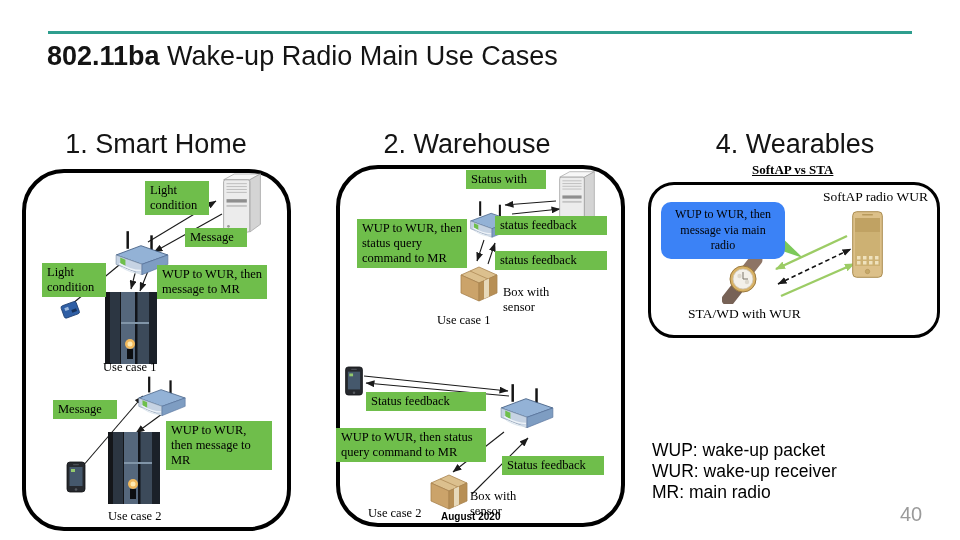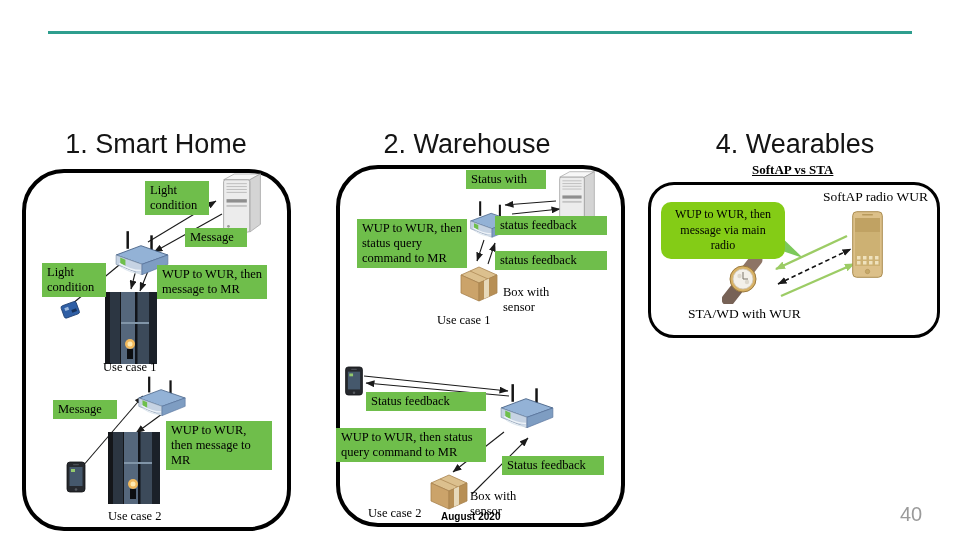--- a/index.html
+++ b/index.html
@@ -21,21 +21,21 @@
   .arrows { position:absolute; left:0; top:0; }
 
   .glabel { position:absolute; box-sizing:border-box; background:#6fbe4b; color:#000;
             font-family:"Liberation Serif", serif; font-size:12.5px; line-height:1.2; padding:2px 5px; }
   .caption { position:absolute; color:#000; font-family:"Liberation Serif", serif; font-size:12.5px; white-space:nowrap; }
   .dev { position:absolute; }
 
   .subtitle3 { position:absolute; left:752px; top:162px; font-family:"Liberation Serif", serif;
                font-weight:bold; font-size:13px; text-decoration:underline; color:#000; }
   .p3caption { position:absolute; color:#000; font-family:"Liberation Serif", serif; font-size:13.5px; white-space:nowrap; }
-  .bubble { position:absolute; box-sizing:border-box; background:#84cc16; border-radius:10px;
+  .bubble { position:absolute; box-sizing:border-box; background:#3b82f6; border-radius:10px;
             font-family:"Liberation Serif", serif; font-size:12px; line-height:1.3; color:#000;
             padding:5px 6px; text-align:center; }
 
   .legend { position:absolute; left:652px; top:440px; font-size:17.5px; line-height:21px; color:#000; }
   .pagenum { position:absolute; left:900px; top:503px; font-size:20px; color:#9a9a9a; }
   .footdate { position:absolute; left:441px; top:511px; font-size:10px; font-weight:bold; color:#000; z-index:5; }
 </style>
 </head>
 <body>
 
@@ -46,20 +46,21 @@
       <marker id="mb" markerUnits="userSpaceOnUse" markerWidth="9" markerHeight="7" refX="8.5" refY="3.5" orient="auto-start-reverse">
         <path d="M0,0 L9,3.5 L0,7 Z" fill="#1a1a1a"></path>
       </marker>
       <marker id="mg" markerUnits="userSpaceOnUse" markerWidth="10" markerHeight="8" refX="9" refY="4" orient="auto-start-reverse">
         <path d="M0,0 L10,4 L0,8 Z" fill="#9ccc65"></path>
       </marker>
     </defs>
   </svg>
 
   <div class="topline"></div>
+  <div class="title"><b>802.11ba</b><span> Wake-up Radio Main Use Cases</span></div>
 
   <div class="heading" style="left:156px">1. Smart Home</div>
   <div class="heading" style="left:467px">2. Warehouse</div>
   <div class="heading" style="left:795px">4. Wearables</div>
 
   <div class="panel p1">
 
     <svg class="arrows" width="261" height="354" viewBox="0 0 261 354">
       <g stroke="#1a1a1a" stroke-width="1.1" fill="none">
         <line x1="46" y1="131" x2="104" y2="83" marker-end="url(#mb)"></line>
@@ -278,17 +279,22 @@
       </g>
       <circle cx="15.5" cy="60.5" r="2.2" fill="#c6a868" stroke="#a8894c" stroke-width="0.5"></circle>
       <rect x="10" y="3" width="11" height="1.4" rx="0.7" fill="#b89a5c"></rect>
     </svg>
 
     <div class="p3caption" style="left:172px;top:4px">SoftAP radio WUR</div>
     <div class="bubble" style="left:10px;top:17px;width:124px">WUP to WUR, then message via main radio</div>
     <div class="p3caption" style="left:37px;top:121px">STA/WD with WUR</div>
   </div>
 
+  <div class="legend">
+    <div>WUP: wake-up packet</div>
+    <div>WUR: wake-up receiver</div>
+    <div>MR: main radio</div>
+  </div>
 
   <div class="footdate">August 2020</div>
   <div class="pagenum">40</div>
 
 </div>
 
 </body></html>

